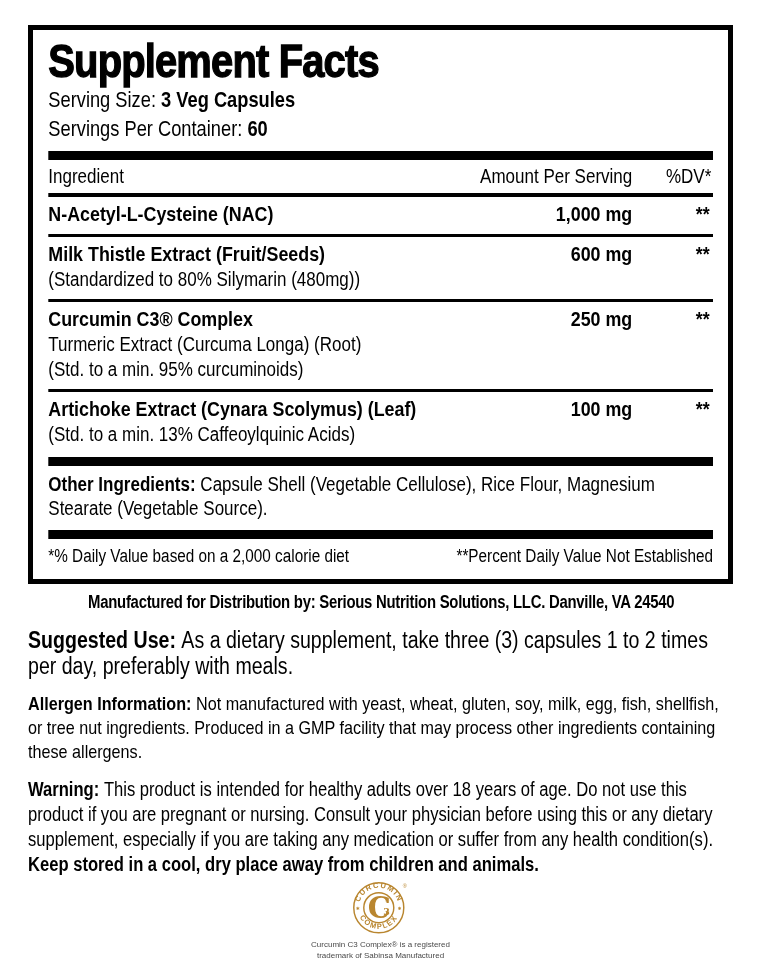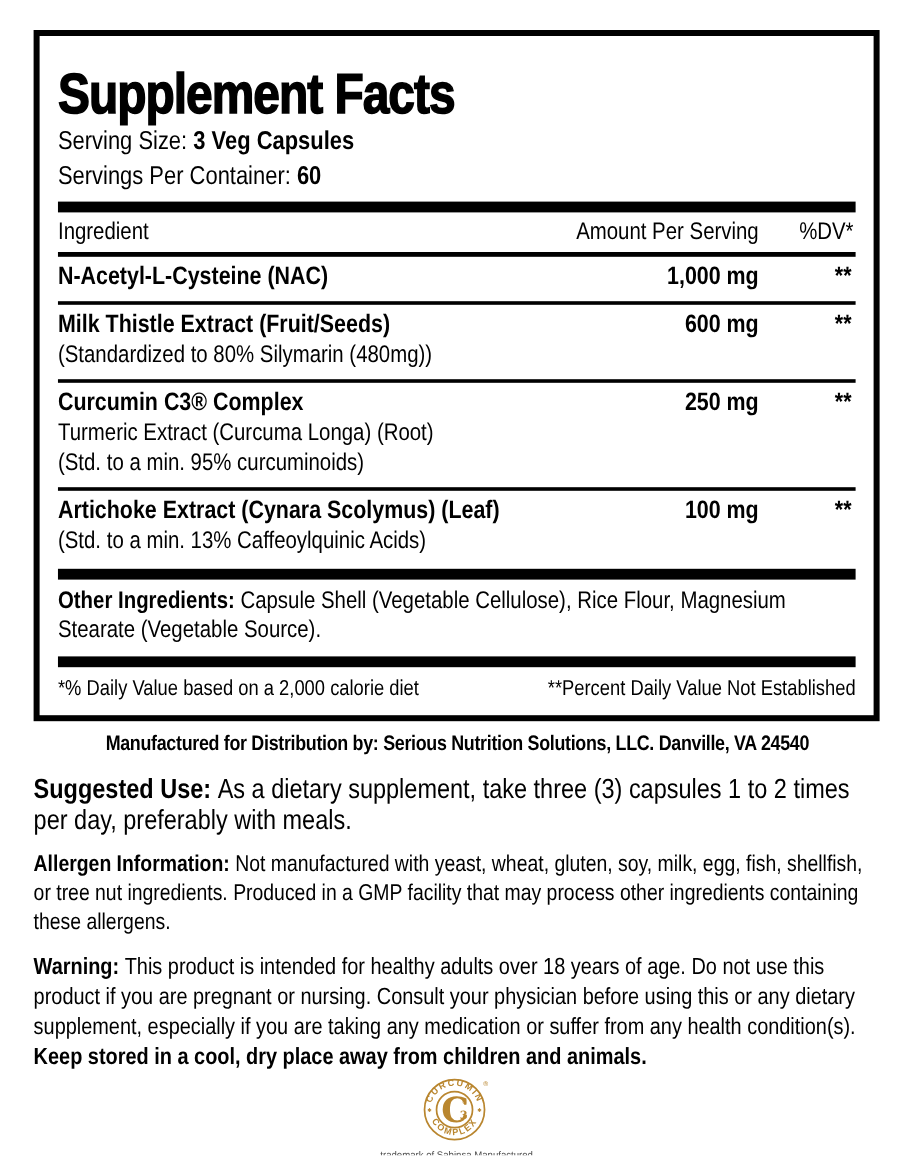--- a/index.html
+++ b/index.html
@@ -1,21 +1,21 @@
 <!DOCTYPE html>
 <html><head>
 <meta charset="utf-8">
 <style>
   * { margin: 0; padding: 0; box-sizing: border-box; }
   html, body { background: #fff; }
   body { font-family: "Liberation Sans", sans-serif; color: #000; }
   .page { position: relative; width: 761px; height: 963px; background: #fff; overflow: hidden; }
 
   
-  .facts-box { margin: 25px 28px 1px; border: 5px solid #000; padding: 20px 0 2px; background: #fff; }
+  .facts-box { margin: 25px 28px 1px; border: 5px solid #000; padding: 3px 0 2px; background: #fff; }
   
   .squeeze { width: 818px; transform: scaleX(0.85); transform-origin: 0 0; padding: 0 18px; }
 
   .panel-title { font-size: 47px; font-weight: bold; letter-spacing: -1px;
                  -webkit-text-stroke: 1.3px #000; line-height: 1.02; margin-top: 4px; }
   .serving-line { font-size: 21.5px; line-height: 1.2; margin-top: 3px; }
   .serving-line b { font-weight: bold; }
 
   .bar { background: #000; height: 9px; }
   .bar.top { margin-top: 8px; }
@@ -159,17 +159,18 @@
         <textPath href="#arcBot" startOffset="50%" text-anchor="middle">COMPLEX</textPath>
       </text>
       <text x="9" y="52" font-size="8" fill="#b9862f">✱</text>
       <text x="84" y="52" font-size="8" fill="#b9862f">✱</text>
       <text x="30" y="67" font-family="DejaVu Serif, serif" font-size="52" font-weight="bold" fill="#b9862f">C</text>
       <text x="58" y="62" font-family="DejaVu Serif, serif" font-size="17" font-weight="bold" fill="#b9862f">3</text>
       <text x="62" y="40" font-size="9" fill="#b9862f">®</text>
       <text x="93" y="12" font-size="10" fill="#b9862f">®</text>
     </svg>
     <div class="logo-caption">
+      <div>Curcumin C3 Complex® is a registered</div>
       <div>trademark of Sabinsa Manufactured</div>
     </div>
   </div>
 
 </div>
 
 </body></html>

